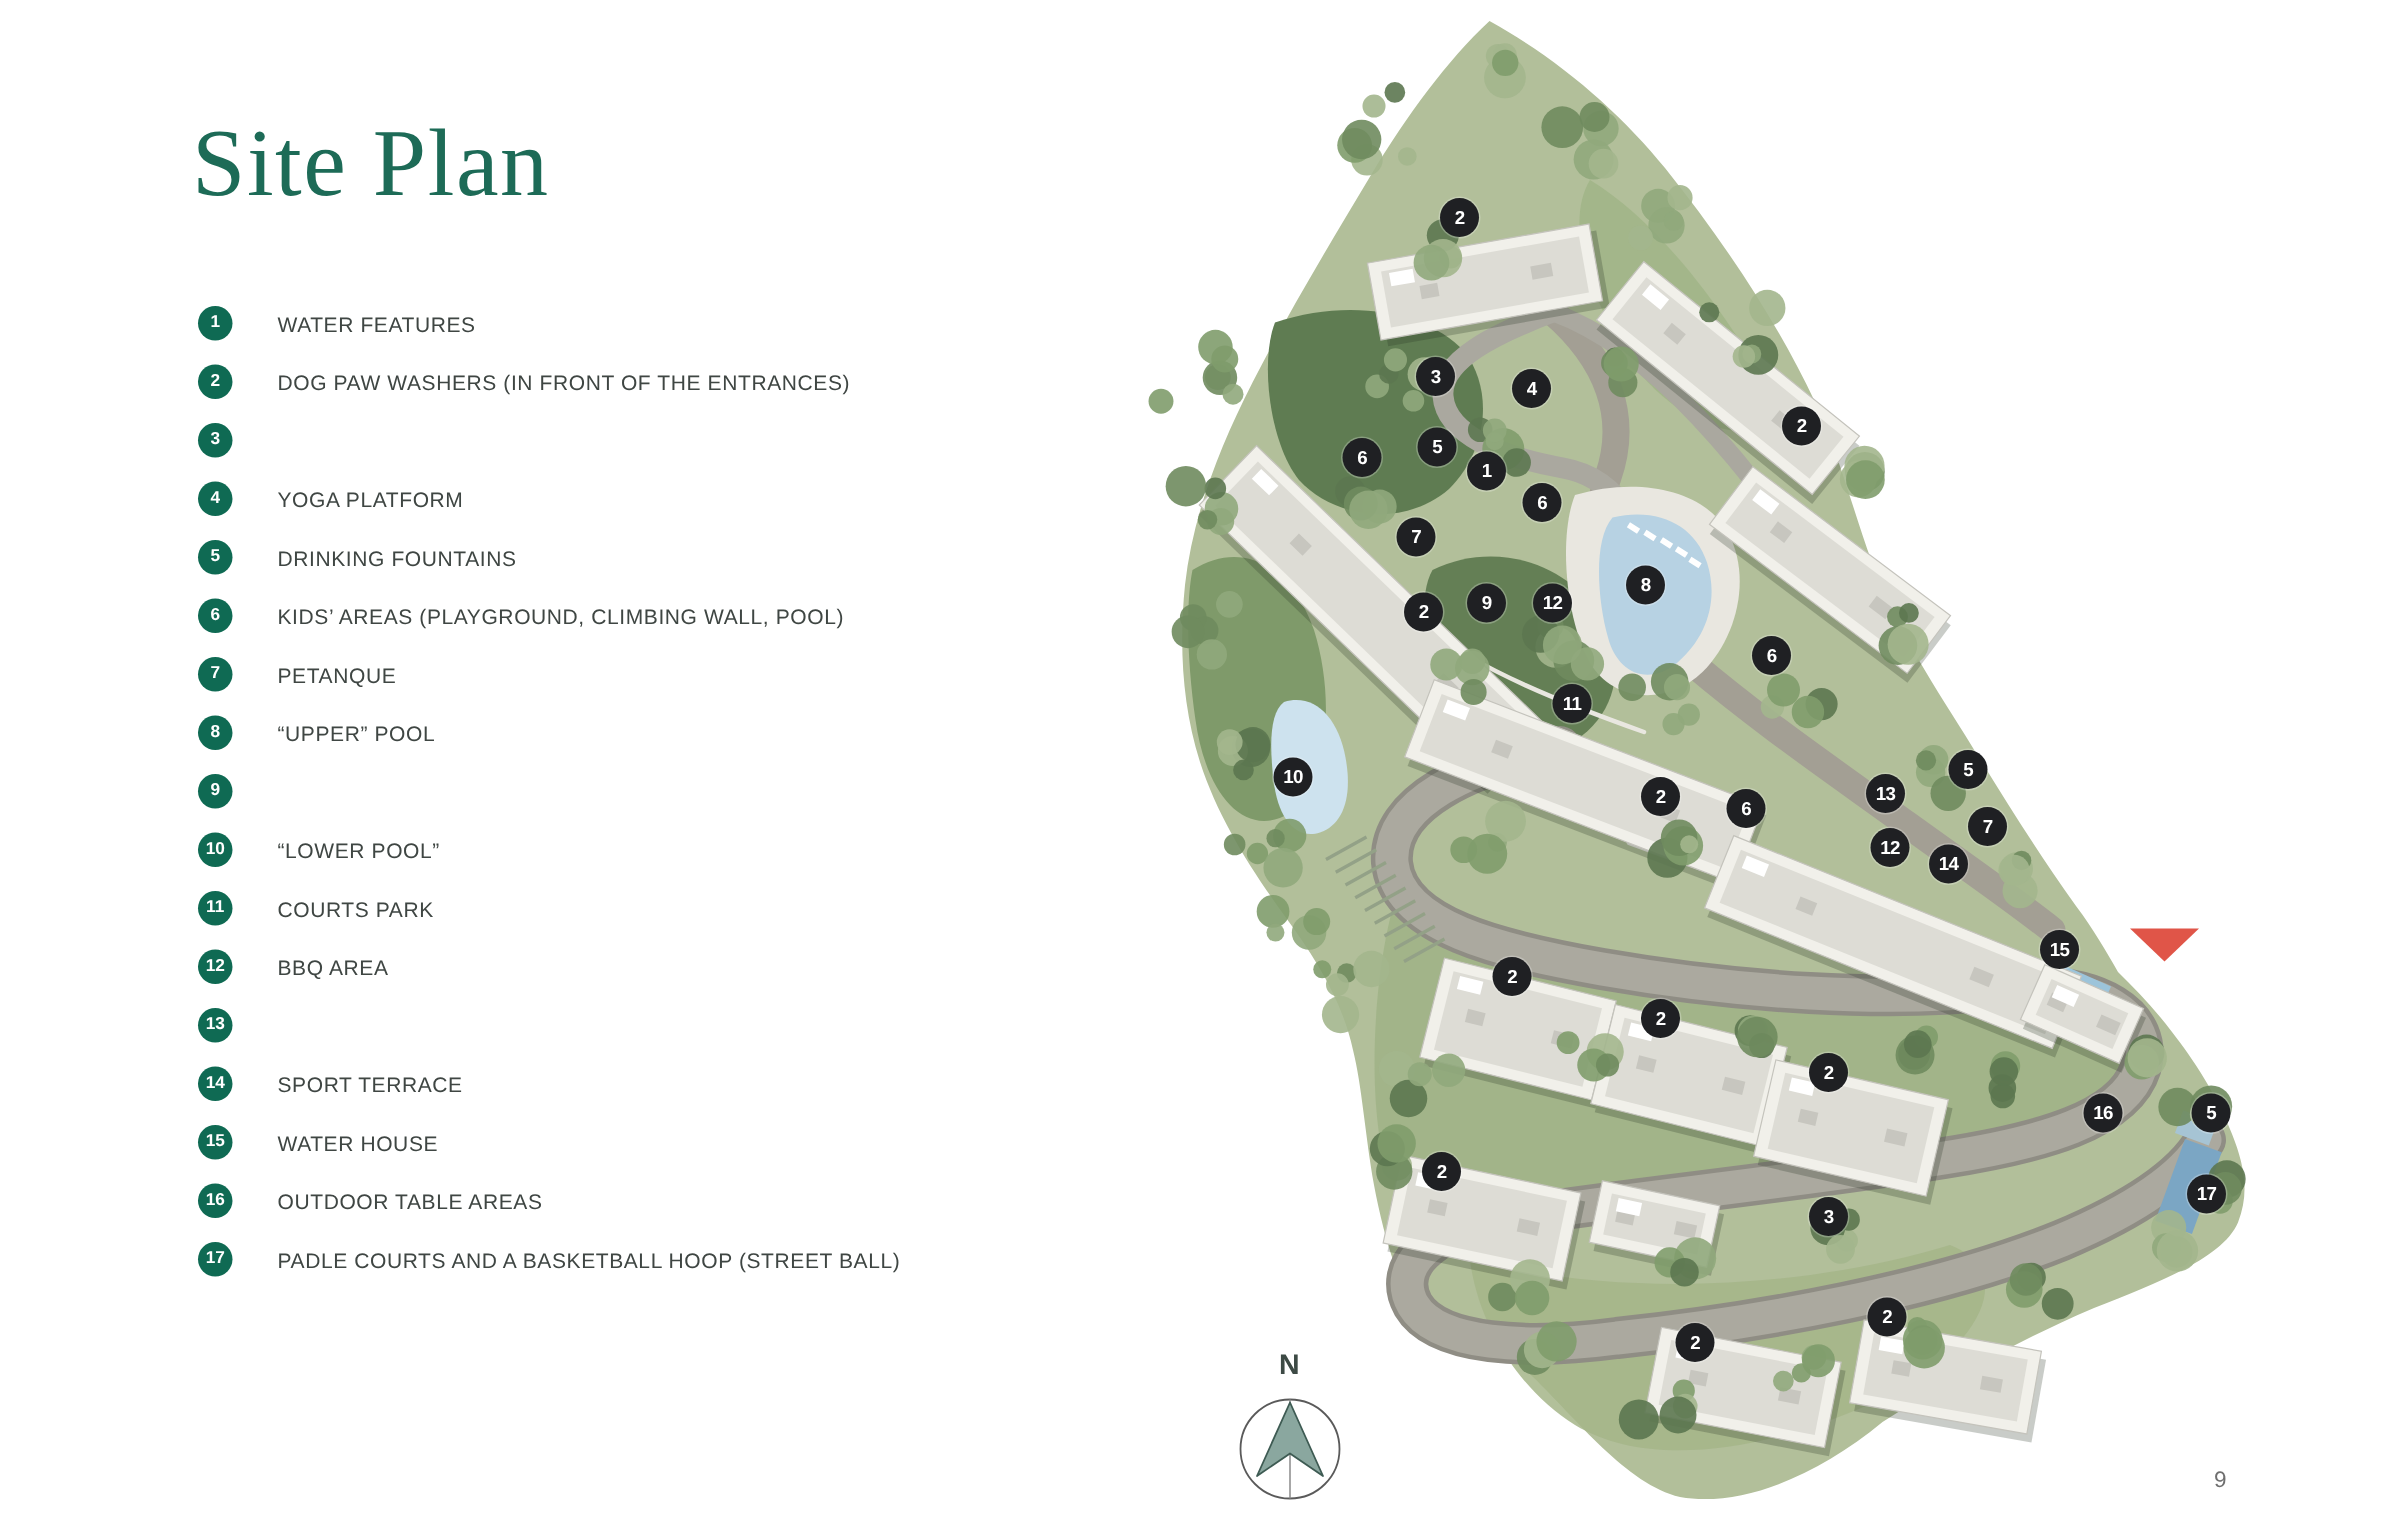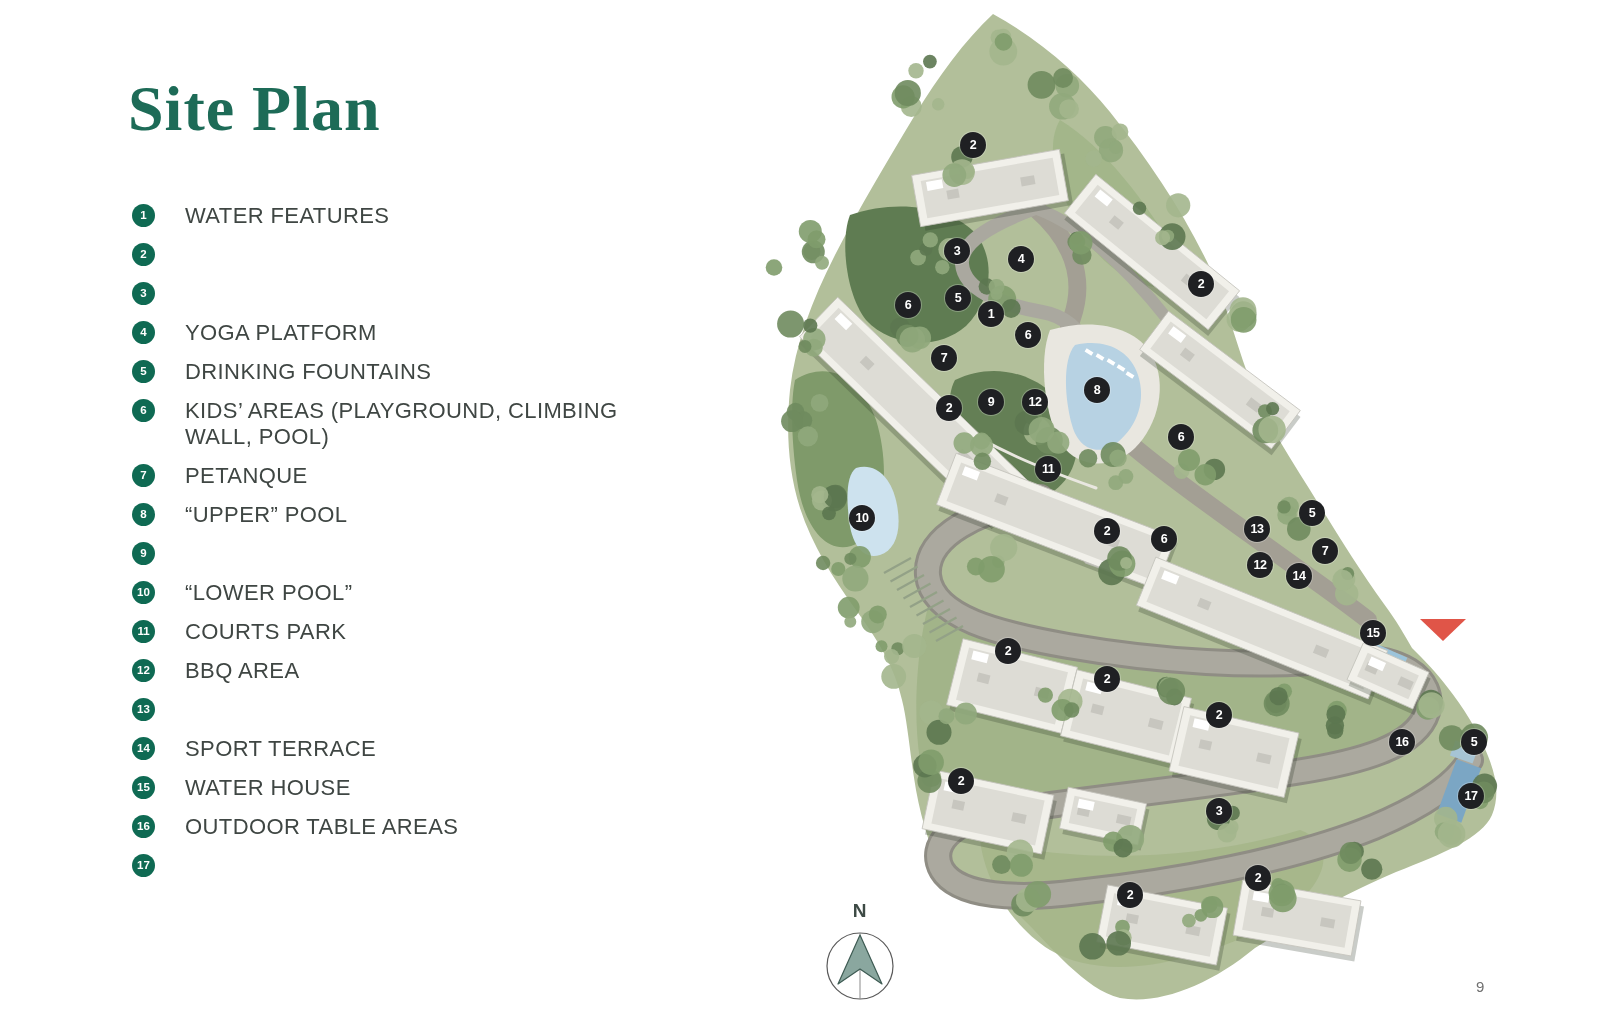--- a/index.html
+++ b/index.html
@@ -4,35 +4,35 @@
 <style>
   html,body{margin:0;padding:0;}
   body{
     width:1600px;height:1024px;position:relative;overflow:hidden;
     background:#ffffff;
     font-family:"Liberation Sans", sans-serif;
   }
   .page-title{
     position:absolute;left:128px;top:72px;margin:0;
     font-family:"Liberation Serif", serif;
-    font-size:64px;font-weight:700;letter-spacing:1px;
+    font-size:64px;font-weight:400;letter-spacing:1px;
     color:var(--title-green,#1d6b57);
     text-align:center;
   }
   .legend{position:absolute;left:132px;top:203px;width:640px;}
   .legend-row{display:flex;align-items:flex-start;margin-bottom:13px;min-height:26px;}
   .legend-badge{
     flex:0 0 auto;width:23px;height:23px;border-radius:50%;
     background:var(--badge-green,#0f6a53);color:#fff;
     font-size:11.5px;font-weight:bold;line-height:23px;text-align:center;
     margin-top:1px;
   }
   .legend-label{
     margin-left:30px;max-width:470px;
-    font-size:22px;line-height:26px;letter-spacing:.4px;
+    font-size:14px;line-height:26px;letter-spacing:.4px;
     color:var(--legend-text,#3f4643);
   }
   #map-svg{position:absolute;left:0;top:0;pointer-events:none;}
   #marker-layer{position:absolute;left:0;top:0;width:1600px;height:1024px;}
   .map-marker{
     position:absolute;width:26px;height:26px;border-radius:50%;
     background:var(--marker-bg,#1f2023);color:var(--marker-text,#ffffff);
     font-size:12.5px;font-weight:bold;letter-spacing:-0.5px;
     display:flex;align-items:center;justify-content:center;
     transform:translate(-50%,-50%);
@@ -434,20 +434,21 @@
 </svg>
 
 <h1 class="page-title">Site Plan</h1>
 <div class="legend" id="legend">
     <div class="legend-row">
       <span class="legend-badge">1</span>
       <span class="legend-label">WATER FEATURES</span>
     </div>
     <div class="legend-row">
       <span class="legend-badge">2</span>
+      <span class="legend-label">DOG PAW WASHERS (IN FRONT OF THE ENTRANCES)</span>
     </div>
     <div class="legend-row">
       <span class="legend-badge">3</span>
     </div>
     <div class="legend-row">
       <span class="legend-badge">4</span>
       <span class="legend-label">YOGA PLATFORM</span>
     </div>
     <div class="legend-row">
       <span class="legend-badge">5</span>
@@ -490,20 +491,21 @@
     <div class="legend-row">
       <span class="legend-badge">15</span>
       <span class="legend-label">WATER HOUSE</span>
     </div>
     <div class="legend-row">
       <span class="legend-badge">16</span>
       <span class="legend-label">OUTDOOR TABLE AREAS</span>
     </div>
     <div class="legend-row">
       <span class="legend-badge">17</span>
+      <span class="legend-label">PADLE COURTS AND A BASKETBALL HOOP (STREET BALL)</span>
     </div>
   </div>
 
 <div id="marker-layer">
     <div class="map-marker" style="left: 973px; top: 145px;">2</div>
     <div class="map-marker" style="left: 957px; top: 251px;">3</div>
     <div class="map-marker" style="left: 1021px; top: 259px;">4</div>
     <div class="map-marker" style="left: 1201px; top: 284px;">2</div>
     <div class="map-marker" style="left: 958px; top: 298px;">5</div>
     <div class="map-marker" style="left: 908px; top: 305px;">6</div>

